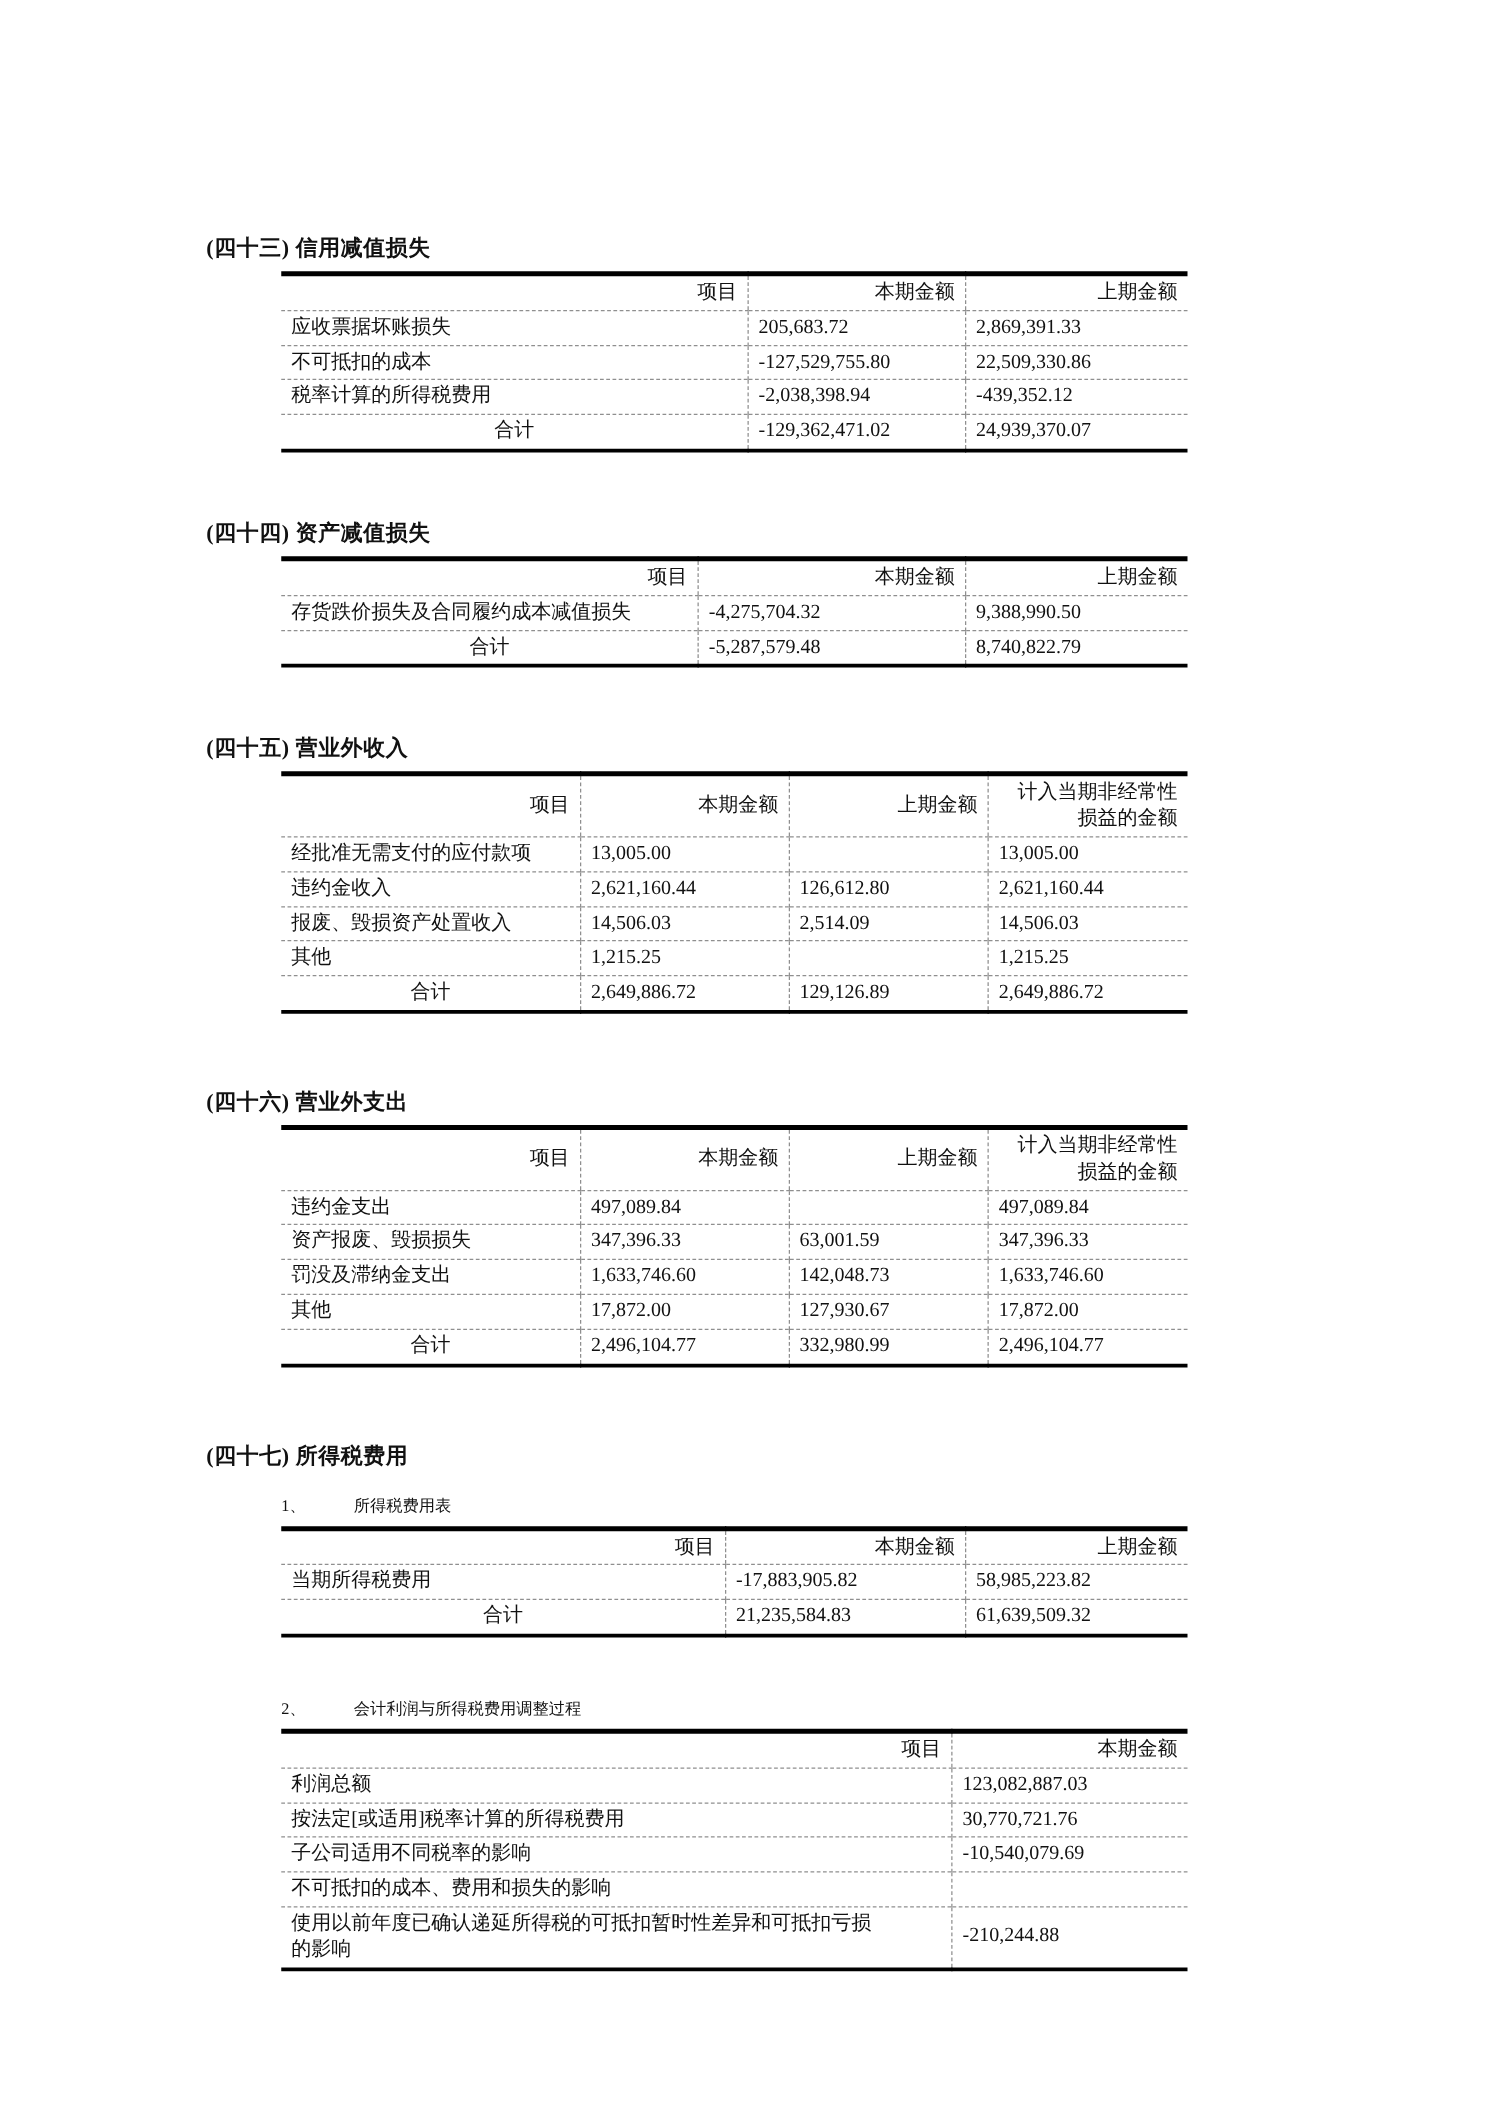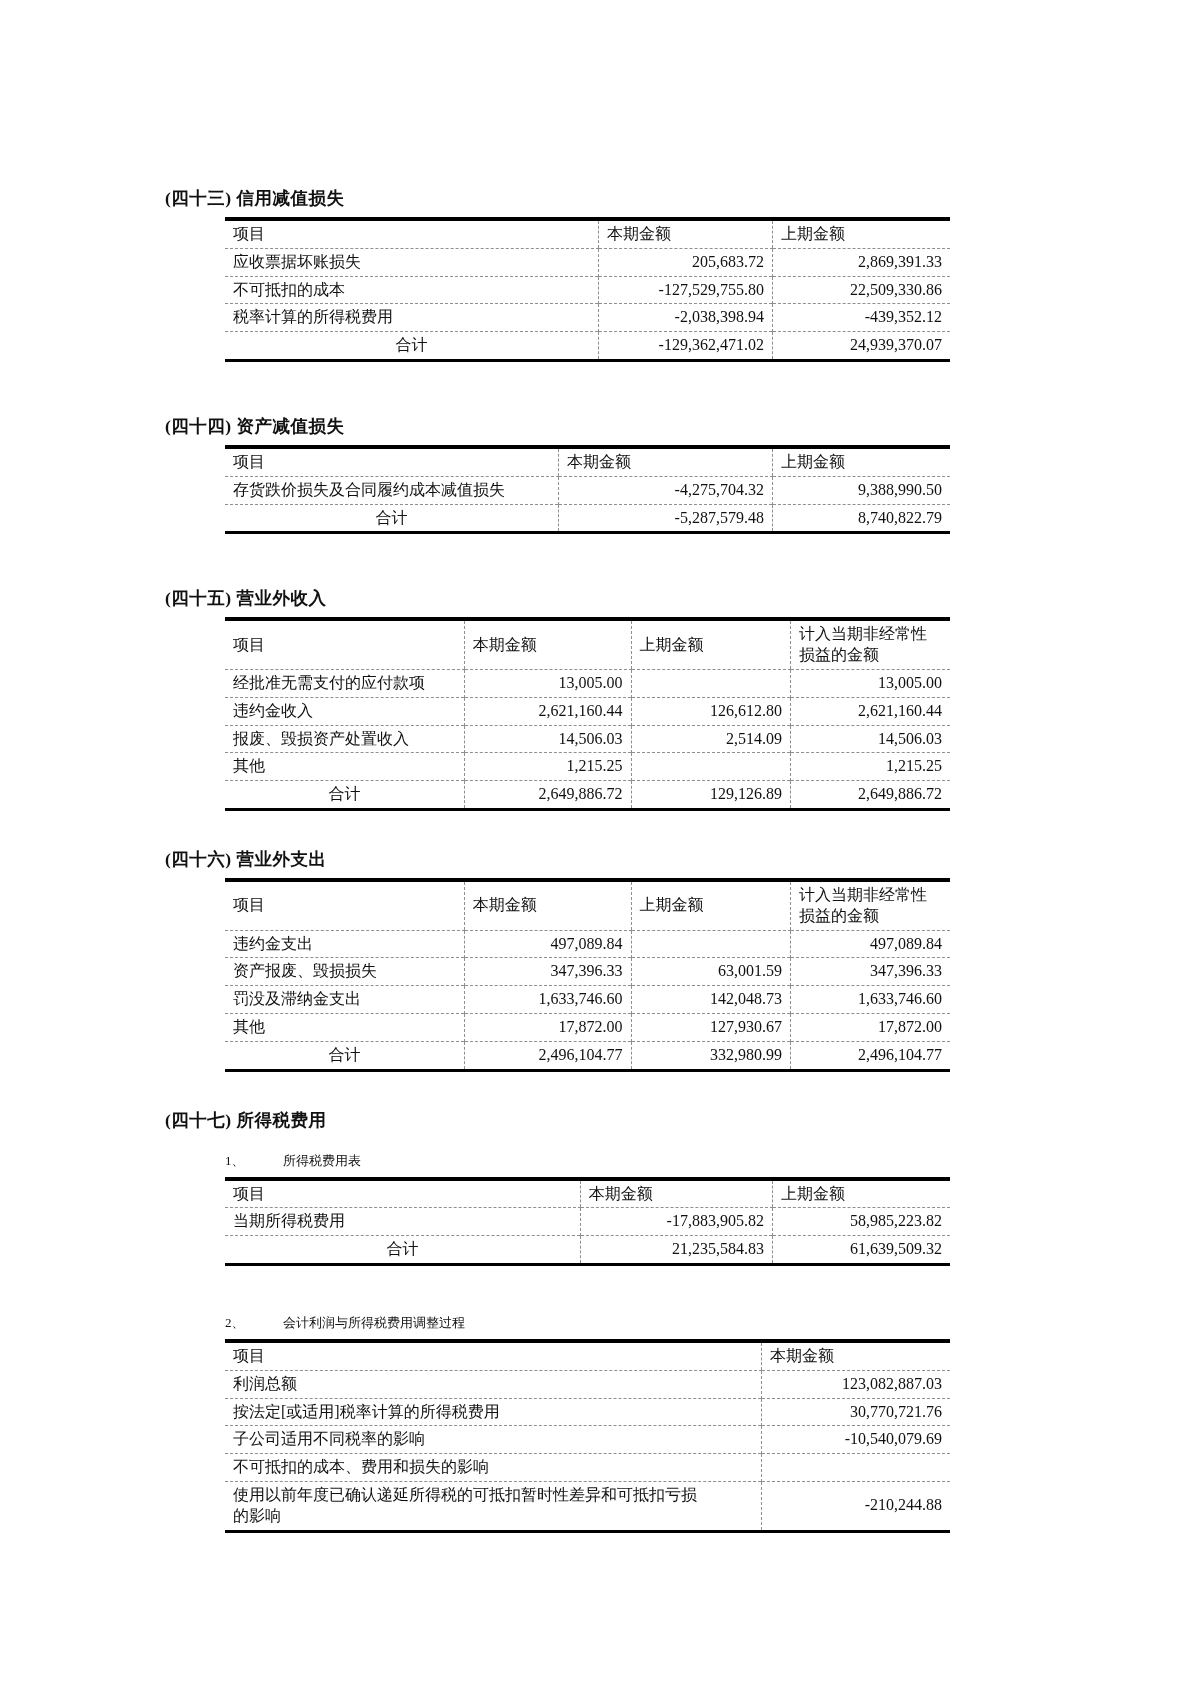--- a/index.html
+++ b/index.html
@@ -10,40 +10,41 @@
     color: #111; -webkit-font-smoothing: antialiased;
   }
   .page { width: 1069px; height: 1697px; padding: 186px 85px 0 165px; }
 
   .sec-title {
     font-size: 17.5px; font-weight: bold; letter-spacing: 0.5px;
     margin-bottom: 7px;
   }
   .sec { margin-bottom: 0; }
   .sec + .sec { margin-top: 52px; }
-  .sec.gap-lg { margin-top: 36px; }
+  .sec.gap-lg { margin-top: 58px; }
 
   table.fin-table {
     border-collapse: collapse; table-layout: fixed;
     width: 725px; margin-left: 60px;
     border-top: 4px solid #000; border-bottom: 3px solid #000;
     font-size: 16px;
   }
   table.fin-table th, table.fin-table td {
     padding: 3px 8px; line-height: 1.3; vertical-align: middle;
     overflow: hidden;
   }
   table.fin-table th {
-    font-weight: normal; text-align: left; white-space: pre-line;
+    font-weight: normal; text-align: right; white-space: pre-line;
     border-bottom: 1px dashed #8f8f8f;
+    font-family: Liberation Mono, monospace;
   }
   table.fin-table th + th, table.fin-table td + td { border-left: 1px dashed #8f8f8f; }
   table.fin-table tbody tr + tr td { border-top: 1px dashed #8f8f8f; }
   td.c-item { text-align: left; white-space: pre-line; }
-  td.c-num  { text-align: right; font-variant-numeric: tabular-nums; }
+  td.c-num  { text-align: left; font-variant-numeric: tabular-nums; }
   td.c-total { text-align: center; }
 
   .subsec { margin-left: 60px; margin-top: 20px; }
   .subsec.gap-sub { margin-top: 48px; }
   .sub-title { font-size: 13px; font-weight: normal; margin-bottom: 7px; }
   .sub-title .sub-num { display: inline-block; width: 58px; }
   .subsec table.fin-table { margin-left: 0; }
 </style>
 </head>
 <body>

